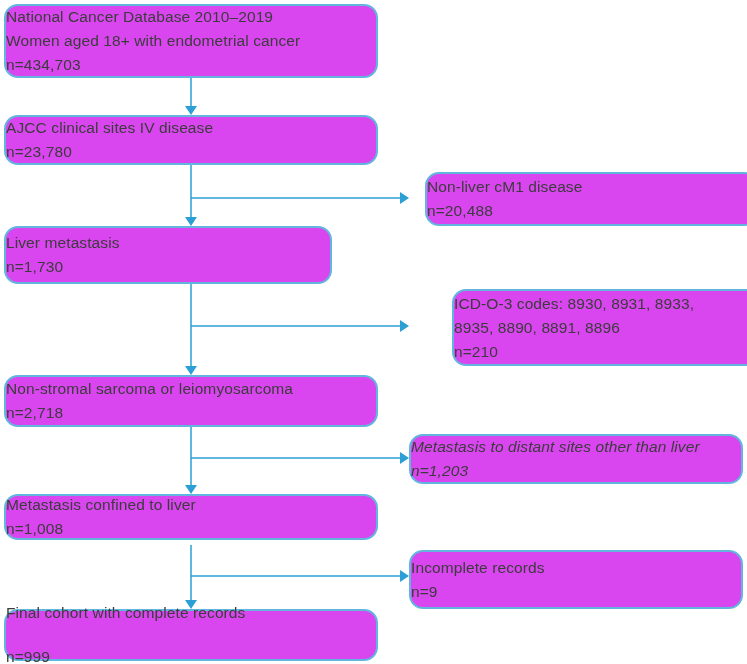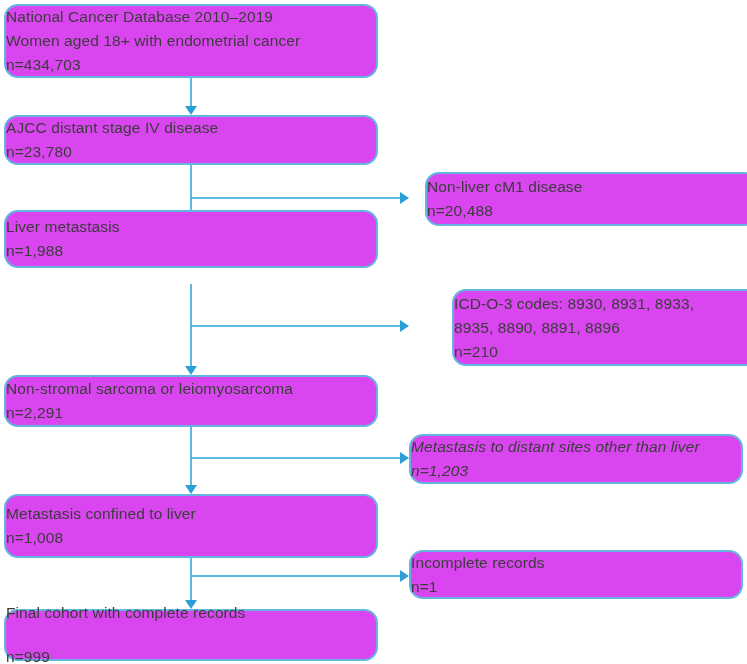--- a/index.html
+++ b/index.html
@@ -29,29 +29,29 @@
     text-align: left;
     color: #3c3c3c;
     font-size: 15.5px;
     line-height: 24px;
     letter-spacing: 0.1px;
   }
   .box .line { width: 100%; }
   
   .b1 { left: 4px;   top: 4px;   width: 374px; height: 74px; }
   .b2 { left: 4px;   top: 115px; width: 374px; height: 50px; }
-  .b3 { left: 4px;   top: 210px; width: 374px; height: 58px; }
+  .b3 { left: 4px;   top: 226px; width: 328px; height: 58px; }
   .b4 { left: 4px;   top: 375px; width: 374px; height: 52px; }
-  .b5 { left: 4px;   top: 494px; width: 374px; height: 64px; }
+  .b5 { left: 4px;   top: 494px; width: 374px; height: 46px; }
   .b6 { left: 4px;   top: 609px; width: 374px; height: 52px; gap: 20px; }
   
   .s1 { left: 409px; top: 172px; width: 334px; height: 54px; margin-left: 16px; }
   .s2 { left: 409px; top: 289px; width: 334px; height: 77px; margin-left: 43px; }
   .s3 { left: 409px; top: 434px; width: 334px; height: 50px; font-style: italic; }
-  .s4 { left: 409px; top: 550px; width: 334px; height: 49px; }
+  .s4 { left: 409px; top: 550px; width: 334px; height: 59px; }
 </style>
 </head>
 <body>
 
 <div class="canvas">
 
   <svg class="connectors" viewBox="0 0 747 664" xmlns="http://www.w3.org/2000/svg">
     <g stroke="#2b9fd6" stroke-width="1.5" fill="#2b9fd6">
 
       <g>
@@ -94,32 +94,32 @@
     </g>
   </svg>
 
   <div class="box b1">
     <div class="line">National Cancer Database 2010–2019</div>
     <div class="line">Women aged 18+ with endometrial cancer</div>
     <div class="line">n=434,703</div>
   </div>
 
   <div class="box b2">
-    <div class="line">AJCC distant stage IV disease</div>
+    <div class="line">AJCC clinical sites IV disease</div>
     <div class="line">n=23,780</div>
   </div>
 
   <div class="box b3">
     <div class="line">Liver metastasis</div>
-    <div class="line">n=1,988</div>
+    <div class="line">n=1,730</div>
   </div>
 
   <div class="box b4">
     <div class="line">Non-stromal sarcoma or leiomyosarcoma</div>
-    <div class="line">n=2,291</div>
+    <div class="line">n=2,718</div>
   </div>
 
   <div class="box b5">
     <div class="line">Metastasis confined to liver</div>
     <div class="line">n=1,008</div>
   </div>
 
   <div class="box b6">
     <div class="line">Final cohort with complete records</div>
     <div class="line">n=999</div>
@@ -136,16 +136,16 @@
     <div class="line">n=210</div>
   </div>
 
   <div class="box s3">
     <div class="line">Metastasis to distant sites other than liver</div>
     <div class="line">n=1,203</div>
   </div>
 
   <div class="box s4">
     <div class="line">Incomplete records</div>
-    <div class="line">n=1</div>
+    <div class="line">n=9</div>
   </div>
 
 </div>
 
 </body></html>

